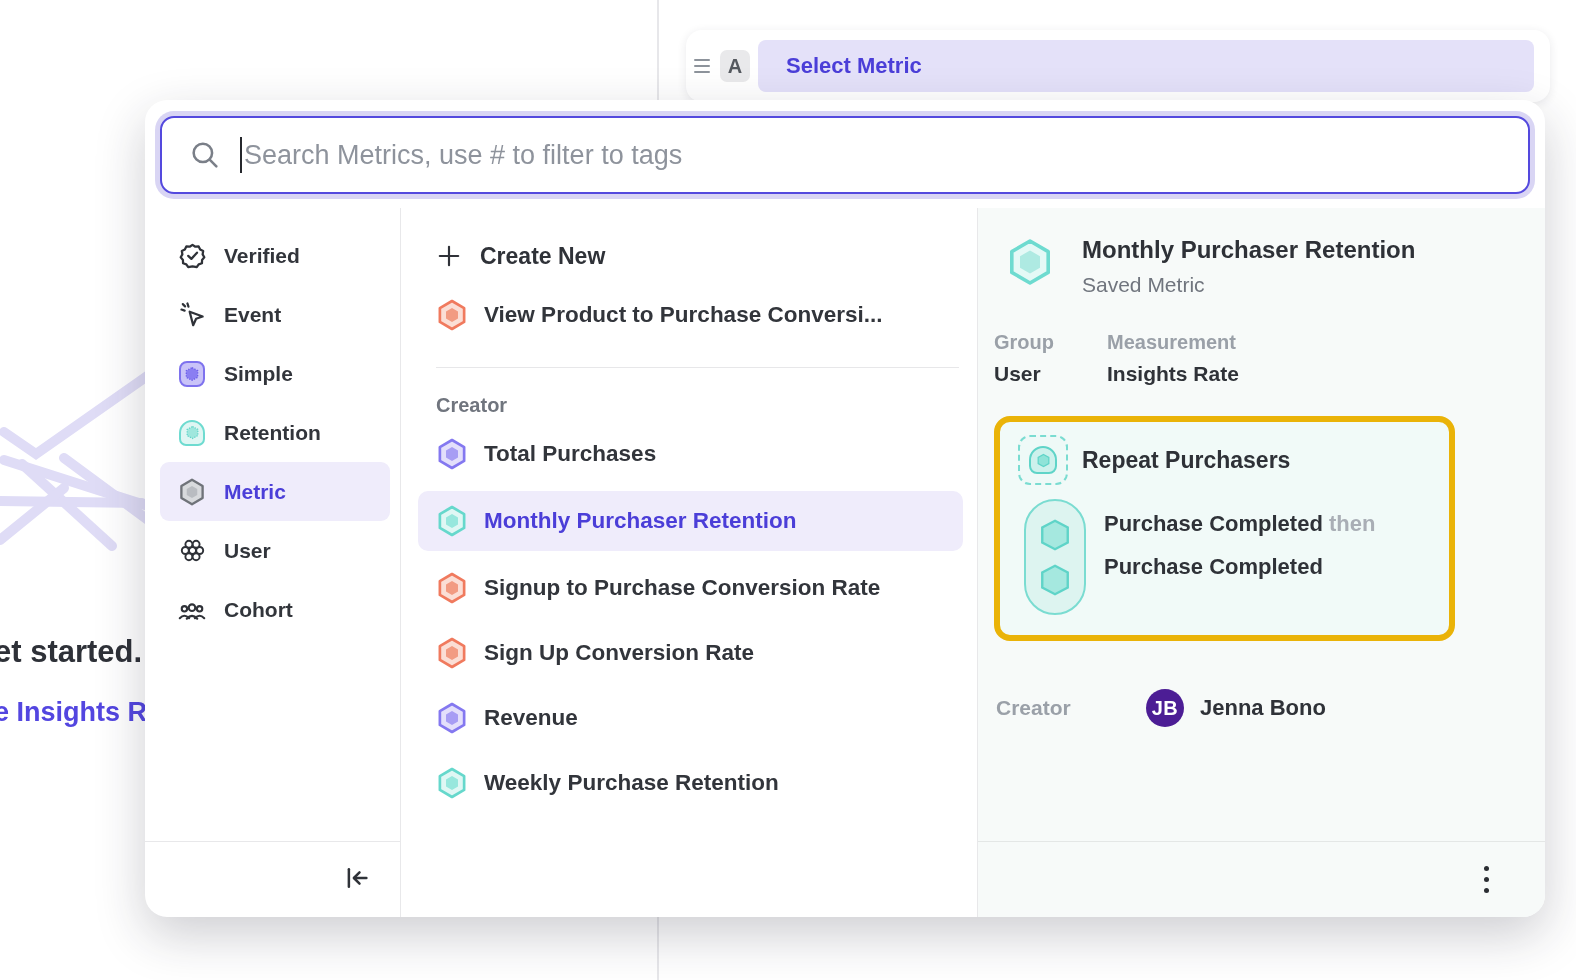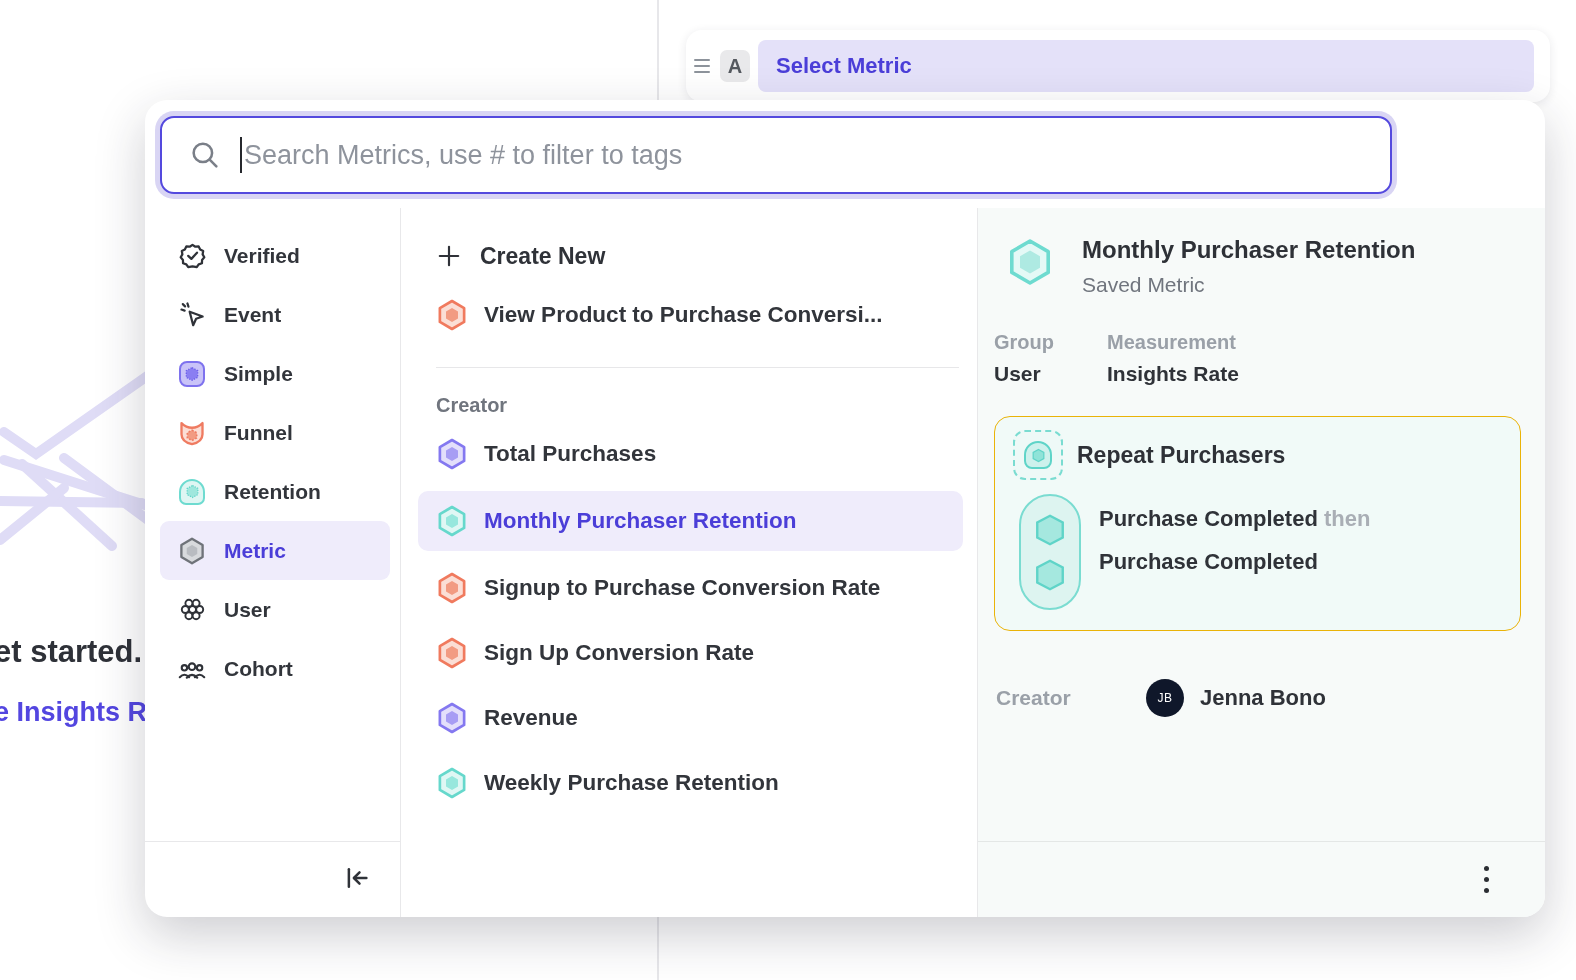--- a/index.html
+++ b/index.html
@@ -22,31 +22,31 @@
     display:flex; align-items:center; padding-left:8px; z-index:1;
   }
   .drag-handle { width:20px; display:flex; flex-direction:column; gap:4px; margin-right:6px; }
   .drag-handle span { display:block; height:2px; width:16px; background:#8d939b; border-radius:1px; }
   .a-badge {
     width:30px; height:32px; background:#e9e9eb; border-radius:7px; color:#55595f;
     font-weight:700; font-size:20px; display:flex; align-items:center; justify-content:center; margin-right:8px;
   }
   .metric-pill {
     flex:1; height:52px; margin-right:16px; background:#e4e1f9; border-radius:8px;
-    display:flex; align-items:center; padding-left:18px;
+    display:flex; align-items:center; padding-left:28px;
     color:#4b3ed8; font-size:22px; font-weight:700;
   }
 
   
   .modal {
     position:absolute; left:145px; top:100px; width:1400px; height:817px;
     background:#fff; border-radius:22px; box-shadow:0 18px 50px rgba(30,30,50,.22);
     z-index:2; overflow:hidden;
   }
-  .search-wrap { position:absolute; left:15px; top:16px; width:1232px; height:78px; }
+  .search-wrap { position:absolute; left:15px; top:16px; width:1370px; height:78px; }
   .search-field {
     width:100%; height:100%; border:2px solid #5449de; border-radius:14px; background:#fff;
     box-shadow:0 0 0 5px #d9d5f4; display:flex; align-items:center; padding-left:26px;
   }
   .search-field input {
     border:none; outline:none; flex:1; font-size:27px; color:#2f3238;
     font-family:"Liberation Sans", sans-serif; background:transparent;
   }
   .search-field input::placeholder { color:#8e939c; }
   .search-icon { margin-right:18px; flex:none; display:flex; }
@@ -93,21 +93,21 @@
   .d-head { display:flex; margin-top:28px; }
   .d-hex { width:48px; height:48px; margin:2px 28px 0 12px; flex:none; }
   .d-title { font-size:24px; font-weight:700; color:#2e3137; }
   .d-sub { font-size:21px; color:#70757e; margin-top:9px; }
   .d-info { display:flex; margin-top:34px; margin-left:0; }
   .d-col1 { width:91px; margin-right:22px; }
   .d-lab { font-size:20px; color:#9aa0a8; font-weight:600; }
   .d-val { font-size:21px; color:#2f3238; font-weight:700; margin-top:8px; }
 
   .def-card {
-    margin-top:30px; width:527px; background:#f1faf8; border:1px solid #eab308;
+    margin-top:30px; width:461px; background:#f1faf8; border:6px solid #eab308;
     border-radius:16px; padding:13px 0 20px 18px;
   }
   .def-head { display:flex; align-items:center; }
   .def-icon {
     width:50px; height:50px; border:2px dashed #7adcd1; border-radius:12px;
     background:#eef9f7; display:flex; align-items:center; justify-content:center; margin-right:14px;
   }
   .def-icon .mini-arch { width:28px; height:28px; border:2px solid #5fd4c8; background:#cdf1ec; border-radius:14px 14px 8px 8px; display:flex; align-items:center; justify-content:center; }
   .def-name { font-size:23px; font-weight:700; color:#2e3137; }
   .def-body { display:flex; margin-top:14px; }
@@ -116,22 +116,22 @@
     margin-left:6px; display:flex; flex-direction:column; align-items:center; justify-content:center; gap:9px; flex:none;
   }
   .def-steps { margin-left:18px; margin-top:12px; }
   .step-line { font-size:22px; font-weight:700; color:#2f3238; }
   .step-line + .step-line { margin-top:17px; }
   .step-connector { color:#a9aeb5; font-weight:600; }
 
   .creator-row { display:flex; align-items:center; margin-top:48px; }
   .creator-label { width:150px; font-size:21px; color:#9aa0a8; font-weight:600; margin-left:2px; }
   .avatar {
-    width:38px; height:38px; border-radius:50%; background:#0f172a; color:#fff;
-    font-size:12px; font-weight:400; display:flex; align-items:center; justify-content:center; letter-spacing:.5px;
+    width:38px; height:38px; border-radius:50%; background:#4c1d95; color:#fff;
+    font-size:20px; font-weight:700; display:flex; align-items:center; justify-content:center; letter-spacing:.5px;
   }
   .creator-name { font-size:22px; color:#2f3238; font-weight:600; margin-left:16px; }
 
   .d-footer {
     position:absolute; left:0; bottom:0; width:100%; height:76px;
     border-top:1px solid #e4e7e6; display:flex; align-items:center; justify-content:flex-end; padding-right:50px;
   }
   .kebab { display:flex; flex-direction:column; gap:6px; cursor:pointer; padding:6px; }
   .kebab span { width:5px; height:5px; border-radius:50%; background:#2b2e33; }
 
@@ -219,29 +219,20 @@
             <span class="s-icon">
               <span class="box-icon box-simple">
                 <svg width="16" height="16" viewBox="0 0 24 24">
                   <path class="hexo" d="M12 2.5 L20.5 7 V17 L12 21.5 L3.5 17 V7 Z" fill="#8a7ef2" stroke="#6d60ea" stroke-width="2" stroke-dasharray="2 2"></path>
                 </svg>
               </span>
             </span>
             <span class="s-label">Simple</span>
           </div>
 
-          <div class="side-item">
-            <span class="s-icon">
-              <svg width="28" height="28" viewBox="0 0 24 24">
-                <path d="M3 3.5 Q7 7.5 12 7.5 Q17 7.5 21 3.5 L21 13 Q21 19.5 12 21.5 Q3 19.5 3 13 Z" fill="#fcded5" stroke="#ef7b61" stroke-width="2" stroke-linejoin="round"></path>
-                <path d="M12 9.5 L16 11.8 V16.2 L12 18.5 L8 16.2 V11.8 Z" fill="#f29b82" stroke="#ef7b61" stroke-width="1.4" stroke-dasharray="1.5 1.5"></path>
-              </svg>
-            </span>
-            <span class="s-label">Funnel</span>
-          </div>
 
           <div class="side-item">
             <span class="s-icon">
               <span class="arch-icon">
                 <svg width="15" height="15" viewBox="0 0 24 24">
                   <path d="M12 2.5 L20.5 7 V17 L12 21.5 L3.5 17 V7 Z" fill="#9fe7dd" stroke="#5fd4c8" stroke-width="2" stroke-dasharray="2 2"></path>
                 </svg>
               </span>
             </span>
             <span class="s-label">Retention</span>

